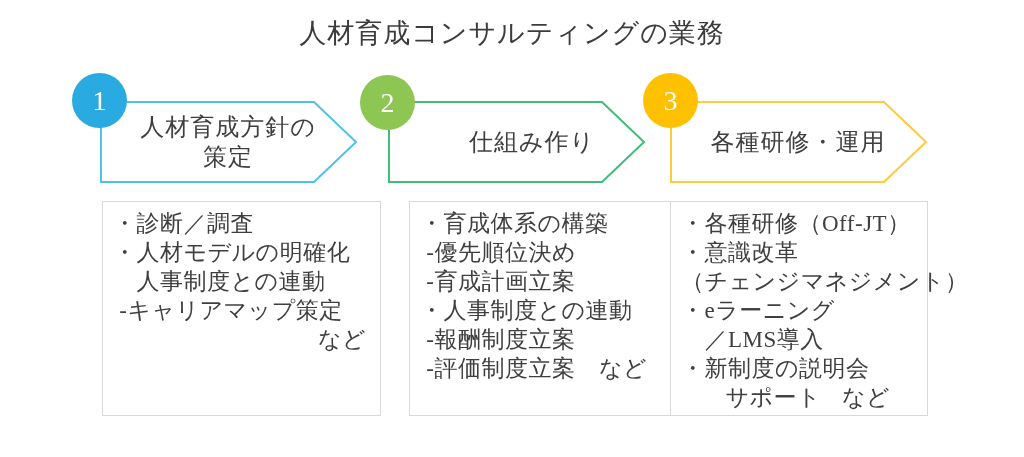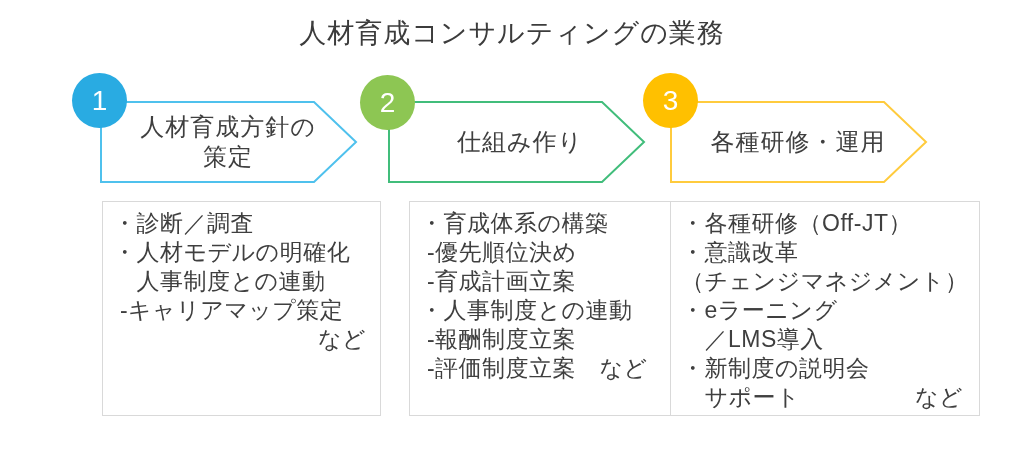--- a/index.html
+++ b/index.html
@@ -1,19 +1,19 @@
 <!DOCTYPE html>
 <html><head>
 <meta charset="utf-8">
 <style>
   html,body { margin:0; padding:0; background:#ffffff; }
   .canvas {
     position:relative; width:1024px; height:457px;
     background:#ffffff; overflow:hidden;
-    font-family:Liberation Sans, sans-serif;
+    font-family:Liberation Serif, serif;
     color:#3F3F3F;
   }
   .title {
     position:absolute; top:15px; left:0; right:0;
     text-align:center; font-size:27px; letter-spacing:1px; color:#3C3C3C;
   }
   .arrow { position:absolute; top:101px; z-index:1; }
   .arrow-label {
     position:absolute; top:101px; width:256px; height:82px; z-index:2;
     display:flex; align-items:center; justify-content:center;
@@ -28,21 +28,21 @@
   .box {
     position:absolute; top:201px; height:215px; box-sizing:border-box;
     background:#ffffff; border:1.5px solid #D9D9D9;
     padding:7px 10px 0 10px;
   }
   .line {
     font-size:23px; line-height:29px; letter-spacing:0.5px;
     white-space:pre; color:#3F3F3F;
   }
   .align-right { text-align:right; padding-right:4px; }
-  .row-between { display:flex; justify-content:space-between; padding-right:6px;gap:21px; }
+  .row-between { display:flex; justify-content:center; padding-right:6px;gap:21px; }
 </style>
 </head>
 <body>
 
 <div class="canvas">
 
   <div class="title">人材育成コンサルティングの業務</div>
 
   <svg class="arrow" style="left:100px" width="258" height="82" viewBox="0 0 258 82">
     <polygon points="1,1 214,1 256,41 214,81 1,81" fill="#ffffff" stroke-width="2" style="stroke: rgb(79, 193, 237);"></polygon>
@@ -55,39 +55,39 @@
     <div class="line">・診断／調査</div>
     <div class="line">・人材モデルの明確化</div>
     <div class="line">　人事制度との連動</div>
     <div class="line"> -キャリアマップ策定</div>
     <div class="line align-right">など</div>
   </div>
 
   <svg class="arrow" style="left:388px" width="258" height="82" viewBox="0 0 258 82">
     <polygon points="1,1 214,1 256,41 214,81 1,81" fill="#ffffff" stroke-width="2" style="stroke: rgb(65, 189, 123);"></polygon>
   </svg>
-  <div class="arrow-label" style="left:392px">仕組み作り</div>
+  <div class="arrow-label" style="left:404px">仕組み作り</div>
   <div class="badge" style="left: 360px; top: 75px; background-color: rgb(141, 198, 83);">2</div>
 
   <div class="box" style="left:409px; width:263px">
     <div class="line">・育成体系の構築</div>
     <div class="line"> -優先順位決め</div>
     <div class="line"> -育成計画立案</div>
     <div class="line">・人事制度との連動</div>
     <div class="line"> -報酬制度立案</div>
     <div class="line"> -評価制度立案　など</div>
   </div>
 
   <svg class="arrow" style="left:670px" width="258" height="82" viewBox="0 0 258 82">
     <polygon points="1,1 214,1 256,41 214,81 1,81" fill="#ffffff" stroke-width="2" style="stroke: rgb(255, 203, 61);"></polygon>
   </svg>
   <div class="arrow-label" style="left:670px">各種研修・運用</div>
   <div class="badge" style="left: 643px; top: 73px; background-color: rgb(255, 192, 0);">3</div>
 
-  <div class="box" style="left:670px; width:310px">
+  <div class="box" style="left:670px; width:258px">
     <div class="line">・各種研修（Off-JT）</div>
     <div class="line">・意識改革</div>
     <div class="line">（チェンジマネジメント）</div>
     <div class="line">・eラーニング</div>
     <div class="line">　／LMS導入</div>
     <div class="line">・新制度の説明会</div>
     <div class="line row-between">
       <span>　サポート</span>
       <span>など</span>
     </div>

